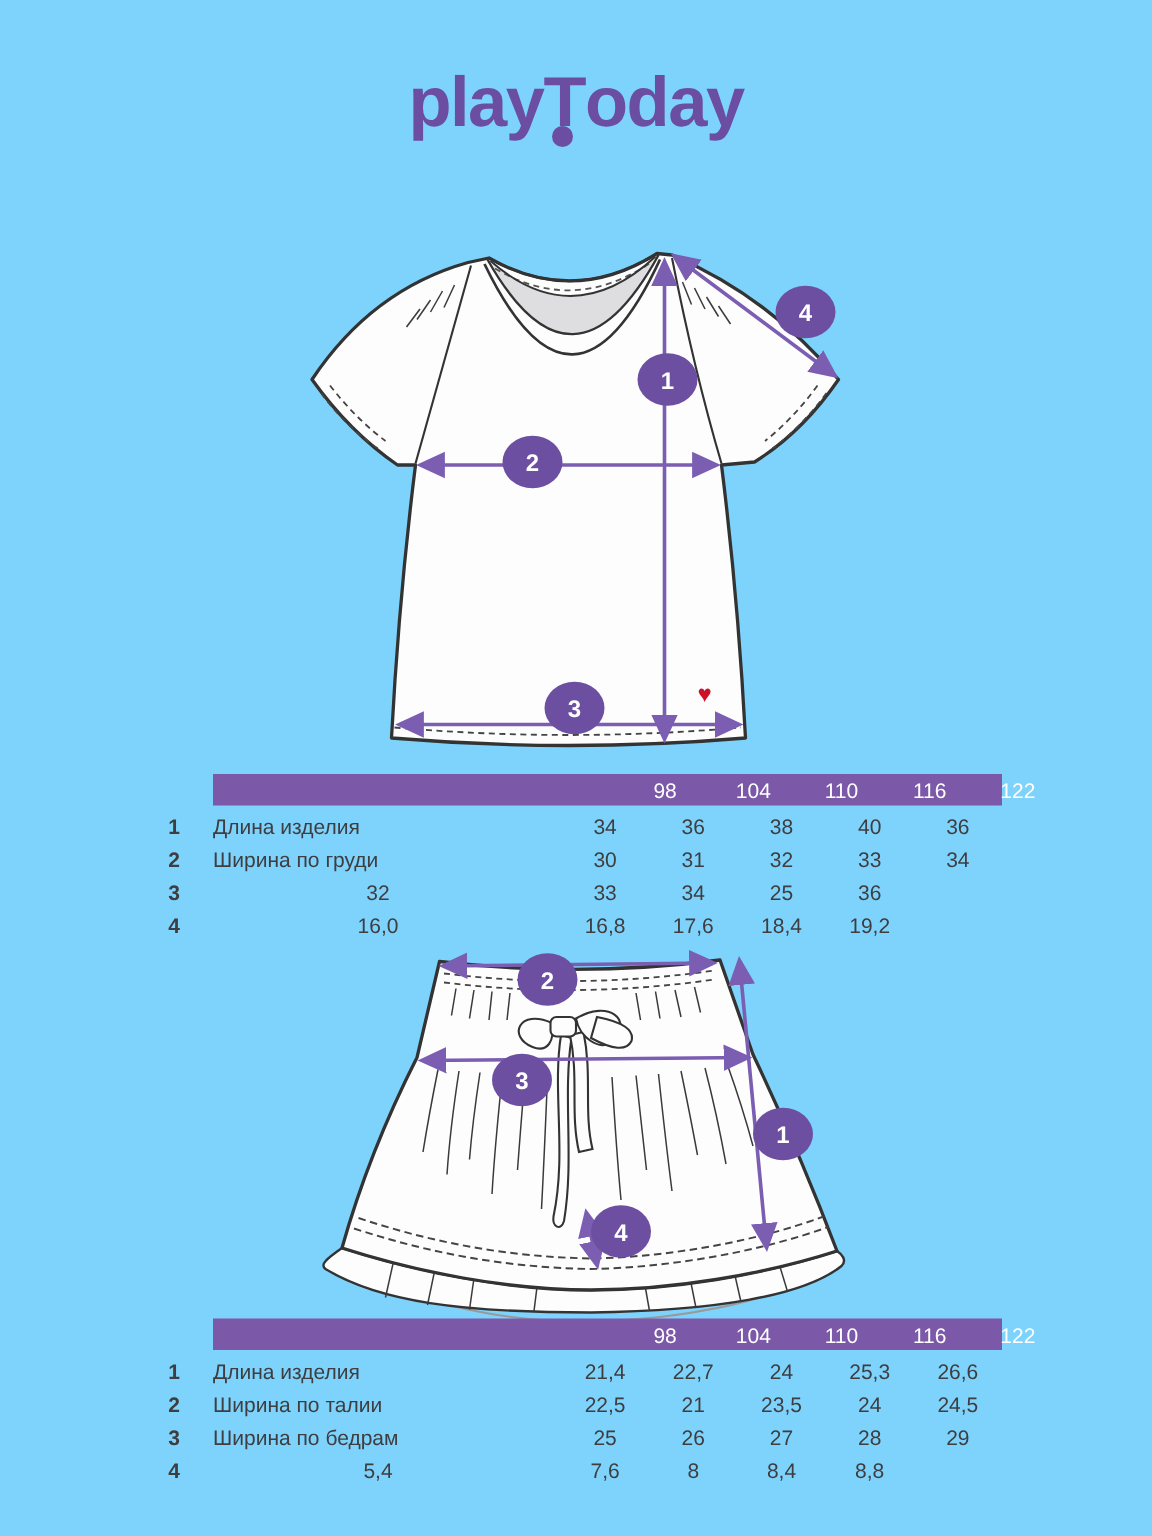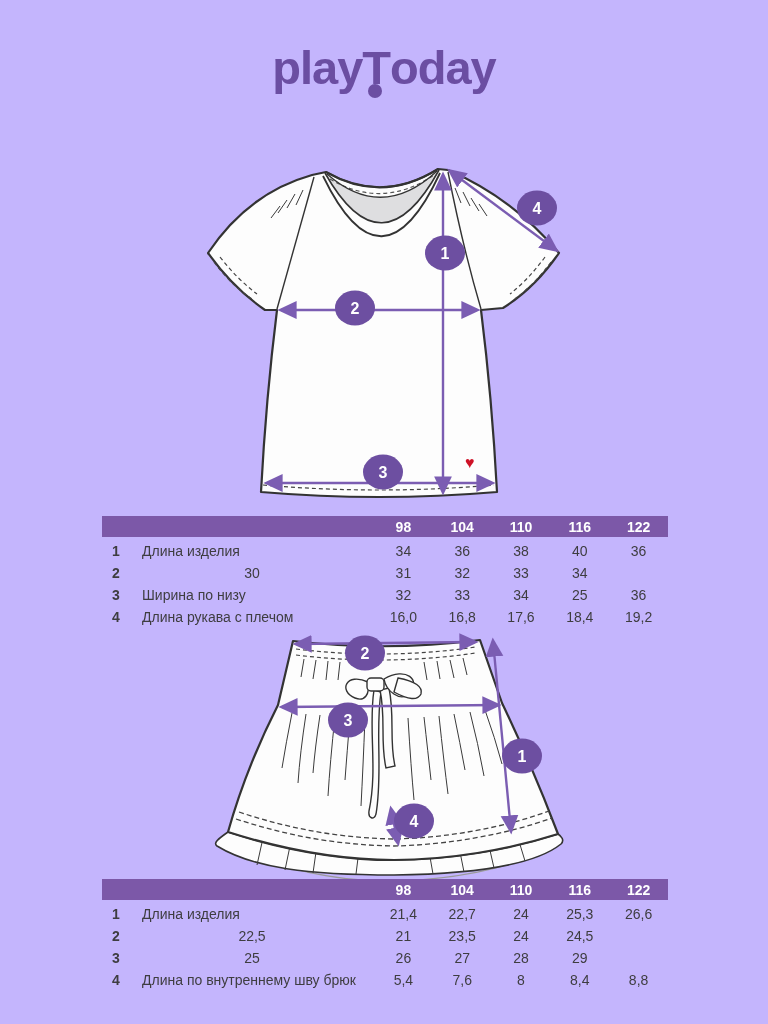--- a/index.html
+++ b/index.html
@@ -1,18 +1,18 @@
 <!DOCTYPE html>
 <html><head>
 <meta charset="utf-8">
 <style>
   html,body{margin:0;padding:0;background:#e8e7e9;}
   .canvas{
     position:relative;width:768px;height:1024px;margin:0 auto;
-    background:#c4b5fd;overflow:hidden;
+    background:#7dd3fc;overflow:hidden;
     font-family:"Liberation Sans", sans-serif;color:#3E3D40;
   }
   
   .logo{
     position:absolute;top:42px;left:0;width:100%;text-align:center;
     font-size:47px;font-weight:bold;letter-spacing:-1px;color:#6B4EA2;
     line-height:1.1;
   }
   .logo-t{position:relative;display:inline-block;}
   .logo-dot{
@@ -29,21 +29,21 @@
   }
   
   .size-table{position:absolute;left:102px;width:566px;font-size:14px;}
   #table-tshirt{top:516px;}
   #table-skirt{top:879px;}
   .trow{
     display:grid;grid-template-columns:28px 244px repeat(5,58.8px);
     height:21px;align-items:center;
   }
   .trow + .trow{margin-top:1px;}
-  .thead{background:#7C58A8;color:#ffffff;font-weight:bold;margin-bottom:3px;}
+  .thead{background:#7C58A8;color:#ffffff;font-weight:normal;margin-bottom:3px;margin-left:40px;}
   .tnum{text-align:center;font-weight:bold;}
   .tlabel{padding-left:12px;white-space:nowrap;}
   .tcell{text-align:center;}
 </style>
 </head>
 <body>
 
 <div class="canvas">
 
   <div class="logo">
@@ -143,38 +143,37 @@
         <div class="tnum">1</div>
         <div class="tlabel">Длина изделия</div>
         <div class="tcell">34</div>
         <div class="tcell">36</div>
         <div class="tcell">38</div>
         <div class="tcell">40</div>
         <div class="tcell">36</div>
       </div>
       <div class="trow">
         <div class="tnum">2</div>
+        <div class="tlabel">Ширина по груди</div>
         <div class="tcell">30</div>
         <div class="tcell">31</div>
         <div class="tcell">32</div>
         <div class="tcell">33</div>
         <div class="tcell">34</div>
       </div>
       <div class="trow">
         <div class="tnum">3</div>
-        <div class="tlabel">Ширина по низу</div>
         <div class="tcell">32</div>
         <div class="tcell">33</div>
         <div class="tcell">34</div>
         <div class="tcell">25</div>
         <div class="tcell">36</div>
       </div>
       <div class="trow">
         <div class="tnum">4</div>
-        <div class="tlabel">Длина рукава с плечом</div>
         <div class="tcell">16,0</div>
         <div class="tcell">16,8</div>
         <div class="tcell">17,6</div>
         <div class="tcell">18,4</div>
         <div class="tcell">19,2</div>
       </div>
     </div>
 
   <svg id="skirt-diagram" class="diagram" viewBox="0 0 362 252">
     <defs>
@@ -294,37 +293,38 @@
         <div class="tnum">1</div>
         <div class="tlabel">Длина изделия</div>
         <div class="tcell">21,4</div>
         <div class="tcell">22,7</div>
         <div class="tcell">24</div>
         <div class="tcell">25,3</div>
         <div class="tcell">26,6</div>
       </div>
       <div class="trow">
         <div class="tnum">2</div>
+        <div class="tlabel">Ширина по талии</div>
         <div class="tcell">22,5</div>
         <div class="tcell">21</div>
         <div class="tcell">23,5</div>
         <div class="tcell">24</div>
         <div class="tcell">24,5</div>
       </div>
       <div class="trow">
         <div class="tnum">3</div>
+        <div class="tlabel">Ширина по бедрам</div>
         <div class="tcell">25</div>
         <div class="tcell">26</div>
         <div class="tcell">27</div>
         <div class="tcell">28</div>
         <div class="tcell">29</div>
       </div>
       <div class="trow">
         <div class="tnum">4</div>
-        <div class="tlabel">Длина по внутреннему шву брюк</div>
         <div class="tcell">5,4</div>
         <div class="tcell">7,6</div>
         <div class="tcell">8</div>
         <div class="tcell">8,4</div>
         <div class="tcell">8,8</div>
       </div>
     </div>
 
 </div>
 

